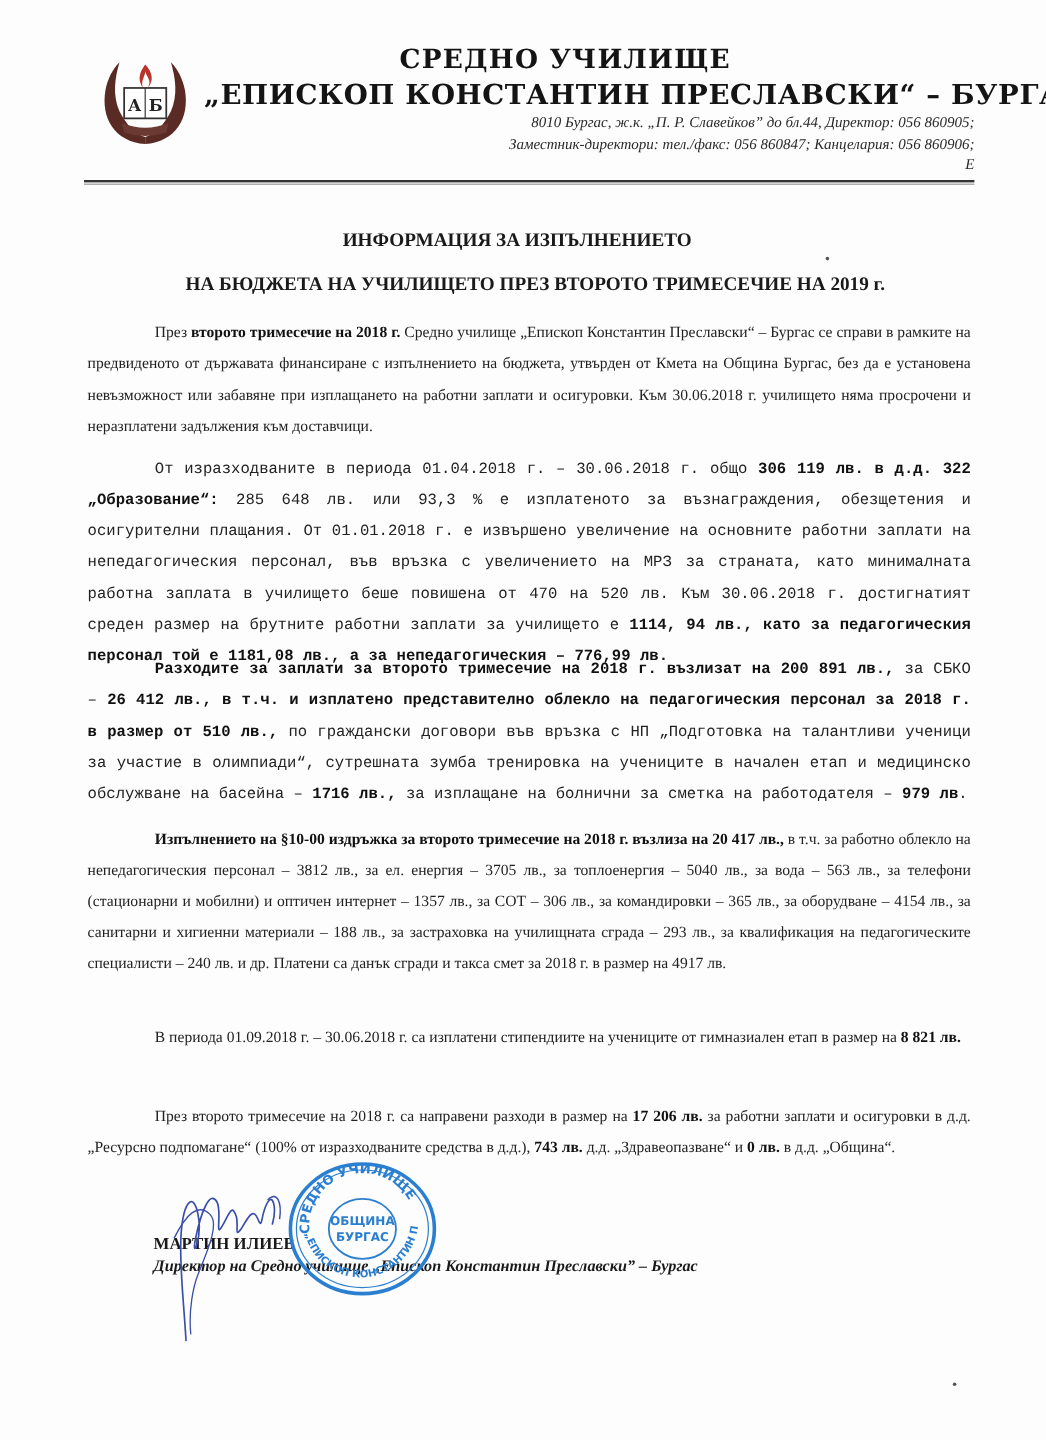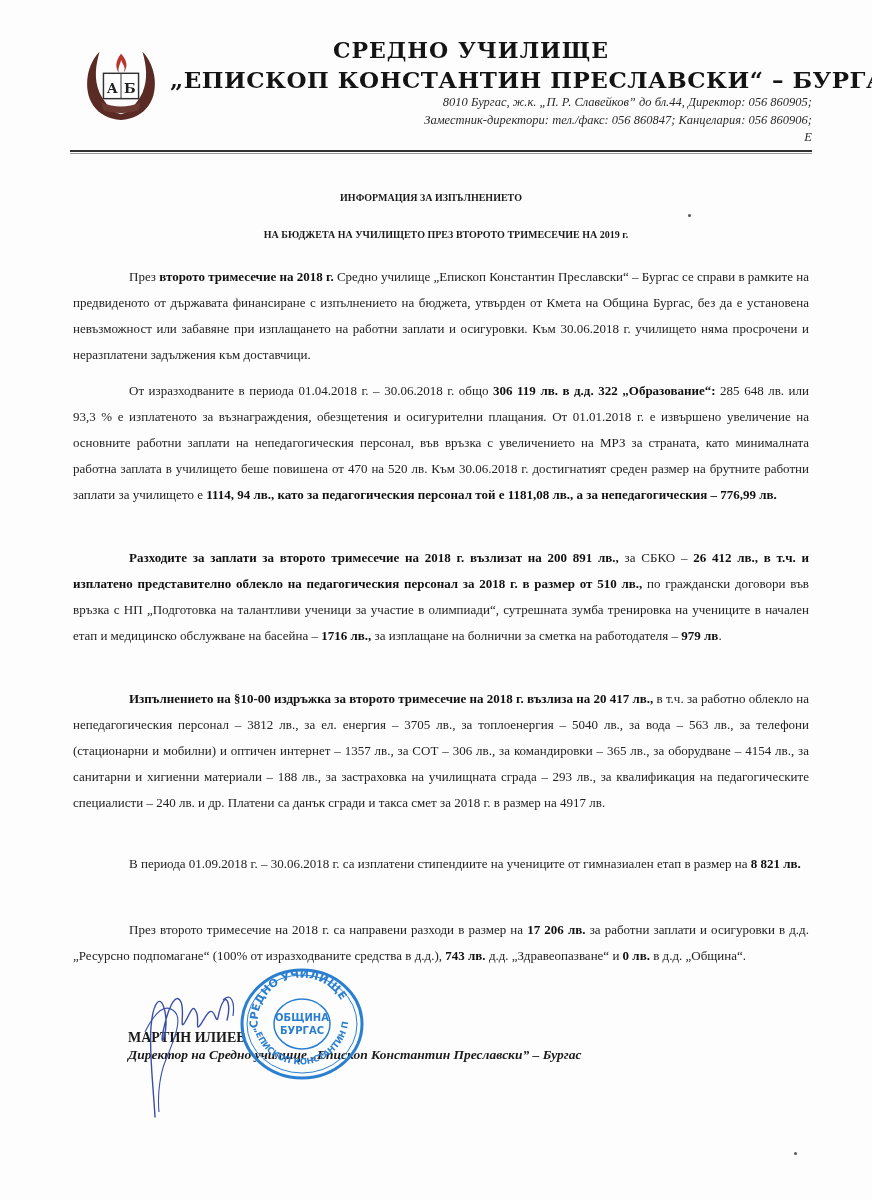--- a/index.html
+++ b/index.html
@@ -21,31 +21,31 @@
     white-space:nowrap;
   }
   .addr { position:absolute; right:60px; font-style:italic; font-size:12.5px; text-align:right; white-space:nowrap; color:#2a2a2a; }
   .addr.l1 { top:95px; }
   .addr.l2 { top:113px; }
   .addr.l3 { top:130px; }
   .rule { position:absolute; left:70px; width:742px; top:150px; height:2px; background:#333; }
   .rule2 { position:absolute; left:70px; width:742px; top:153px; height:1px; background:#999; }
 
   .title {
-    position:absolute; left:0; width:872px; text-align:center; font-weight:bold; font-size:10px; color:#1a1a1a;
+    position:absolute; left:0; width:872px; text-align:center; font-weight:bold; font-size:16px; color:#1a1a1a;
   }
   .title.t1 { top:192px; padding-right:10px; box-sizing:border-box; }
   .title.t2 { top:229px; padding-left:20px; box-sizing:border-box; }
 
   .body { position:absolute; left:73px; width:736px; font-size:13px; line-height:26px; text-align:justify; color:#222; }
   .body p { margin:0; text-indent:56px; }
   .body b { font-weight:bold; color:#111; }
   .p1 { top:264px; }
-  .p2 { top:378px; }
-  .p3 { top:545px; }
+  .p2 { top:378px;font-family:Liberation Mono, monospace; }
+  .p3 { top:545px;font-family:Liberation Mono, monospace; }
   .p4 { top:686px; }
   .p5 { top:851px; }
   .p6 { top:917px; }
 
   .sign-name { position:absolute; left:128px; top:1030px; font-weight:bold; font-size:14px; color:#1a1a1a; }
   .sign-role { position:absolute; left:128px; top:1047px; font-weight:bold; font-style:italic; font-size:13.5px; color:#1a1a1a; white-space:nowrap; }
 
   .stamp { position:absolute; left:236px; top:966px; width:130px; height:115px; }
   .signature { position:absolute; left:135px; top:972px; width:110px; height:150px; }
   .speck { position:absolute; width:3px; height:3px; background:#555; border-radius:50%; }

